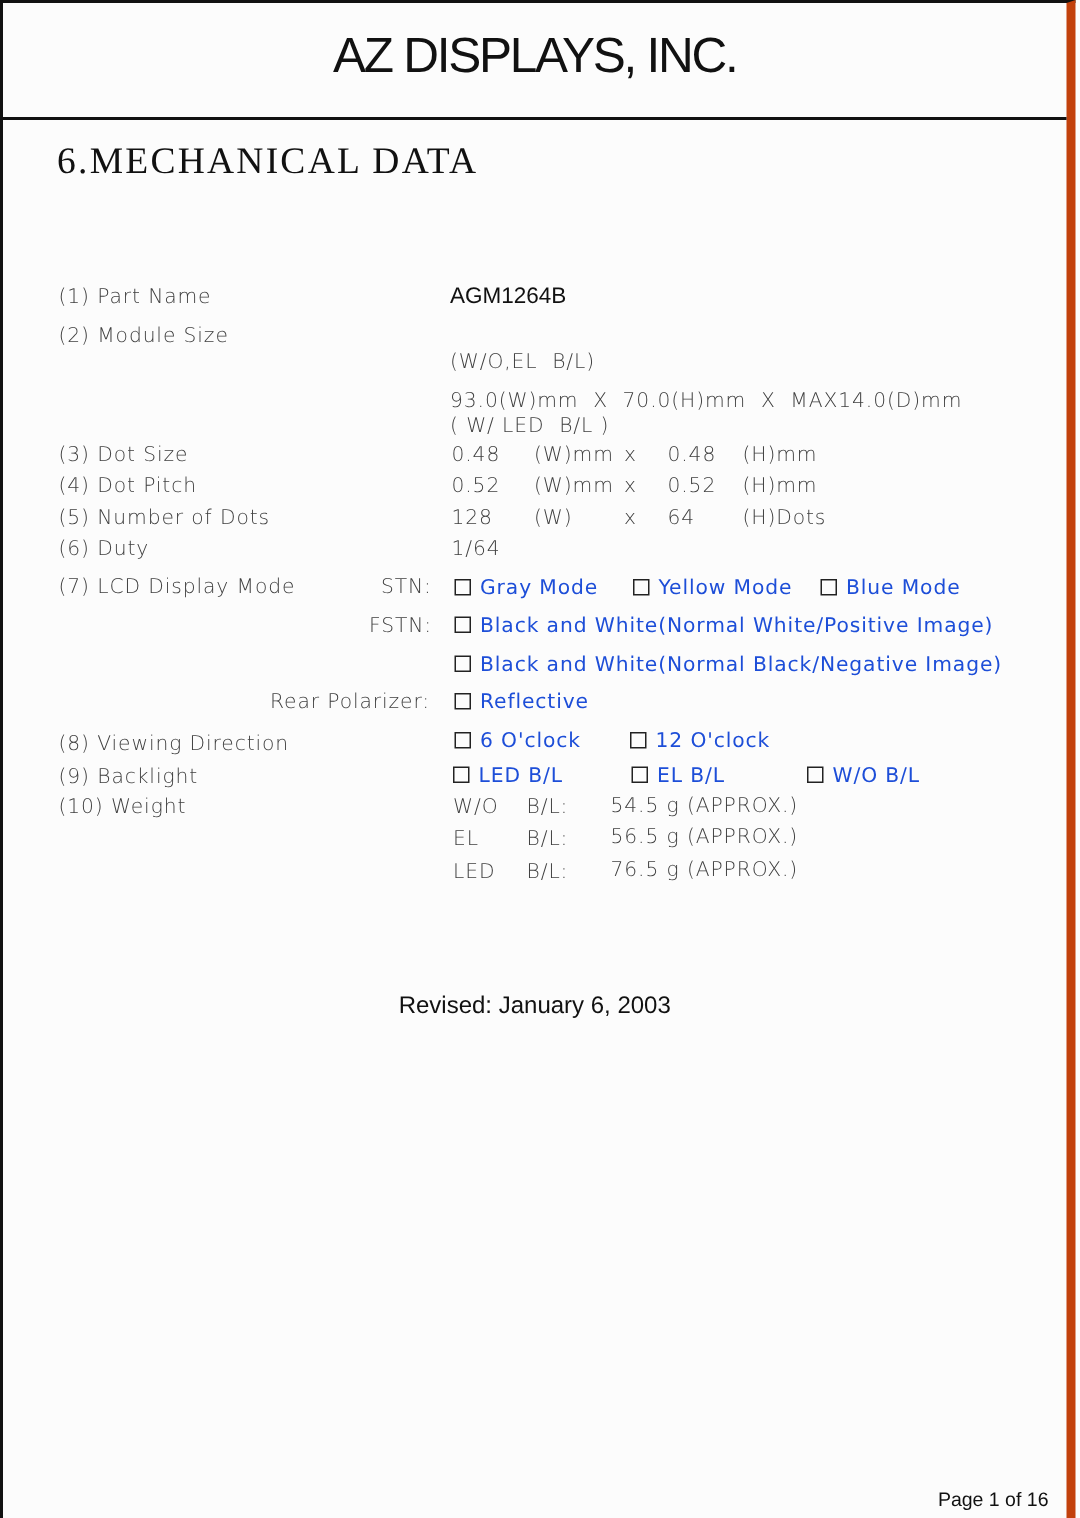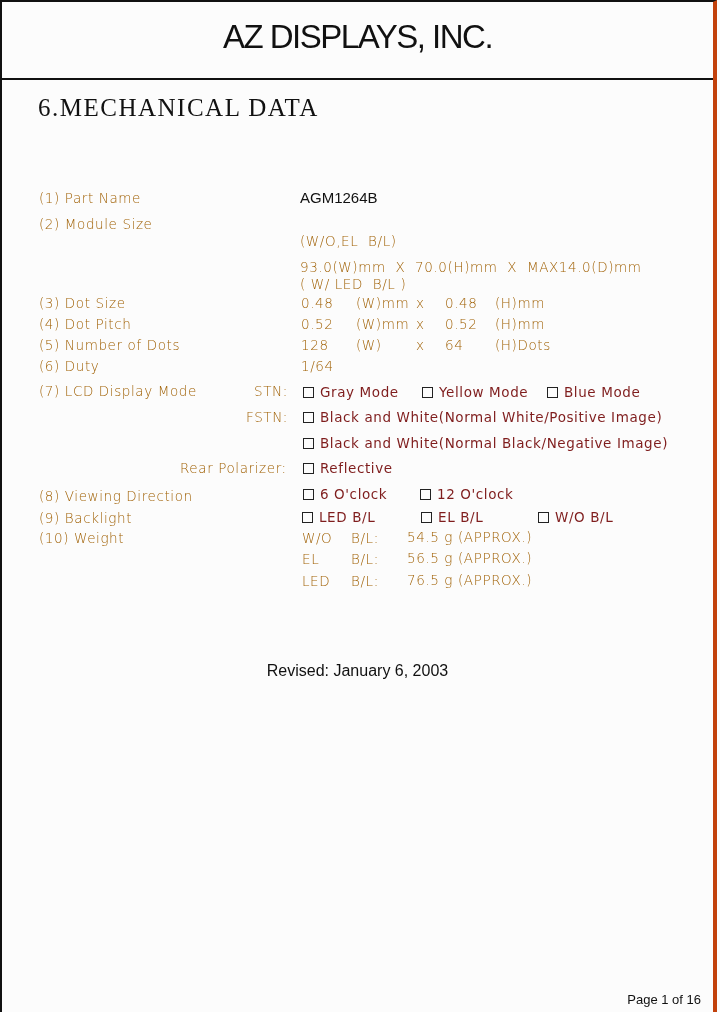--- a/index.html
+++ b/index.html
@@ -1,32 +1,32 @@
 <!DOCTYPE html>
 <html><head>
 <meta charset="utf-8">
 <style>
   html, body { margin:0; padding:0; background:#fcfcfc; }
   body { width:720px; height:1012px; position:relative; overflow:hidden; color:#111;
          font-family:"DejaVu Sans", sans-serif; }
   .page { position:absolute; left:0; top:0; width:717px; height:1012px;
-          border-left:2px solid #111; border-right:4px solid #c2410c; border-top:2px solid #111; box-sizing:border-box; }
+          border-left:2px solid #111; border-right:6px solid #c2410c; border-top:2px solid #111; box-sizing:border-box; }
   .header { position:absolute; left:0; top:0; width:100%; height:76px; border-bottom:2px solid #111; }
   .company { position:absolute; left:0; right:0; top:16px; text-align:center;
              font-family:"Liberation Sans", sans-serif; font-size:33px; letter-spacing:-1.5px; font-weight:normal; }
   .section-title { position:absolute; left:36px; top:92px; font-family:"Liberation Serif", serif;
                    font-size:25px; letter-spacing:1.5px; font-weight:normal; }
   .txt { position:absolute; font-family:"DejaVu Sans", sans-serif; font-size:13.5px; letter-spacing:0.6px;
-         white-space:pre; color:#a16207; font-weight:300; }
+         white-space:pre; color:#404040; font-weight:300; }
   .sans { font-family:"Liberation Sans", sans-serif; font-size:15px; letter-spacing:0; color:#111; }
   .revised { position:absolute; left:0; right:0; top:660px; text-align:center;
              font-family:"Liberation Sans", sans-serif; font-size:16px; }
   .pagenum { position:absolute; right:12px; top:990px; font-family:"Liberation Sans", sans-serif; font-size:13px;margin-left:44px; }
   .cb { display:inline-block; width:9px; height:9px; border:1px solid #222; margin-right:6px; vertical-align:-1px; }
-  .opt { position:absolute; font-family:"DejaVu Sans", sans-serif; font-size:13.5px; letter-spacing:0.6px; white-space:pre; color:#7f1d1d; }
+  .opt { position:absolute; font-family:"DejaVu Sans", sans-serif; font-size:13.5px; letter-spacing:0.6px; white-space:pre; color:#1d4ed8; }
 </style>
 </head>
 <body>
 
 <div class="page">
   <div class="header">
     <div class="company">AZ DISPLAYS, INC.</div>
   </div>
   <div class="section-title">6.MECHANICAL  DATA</div>
 

